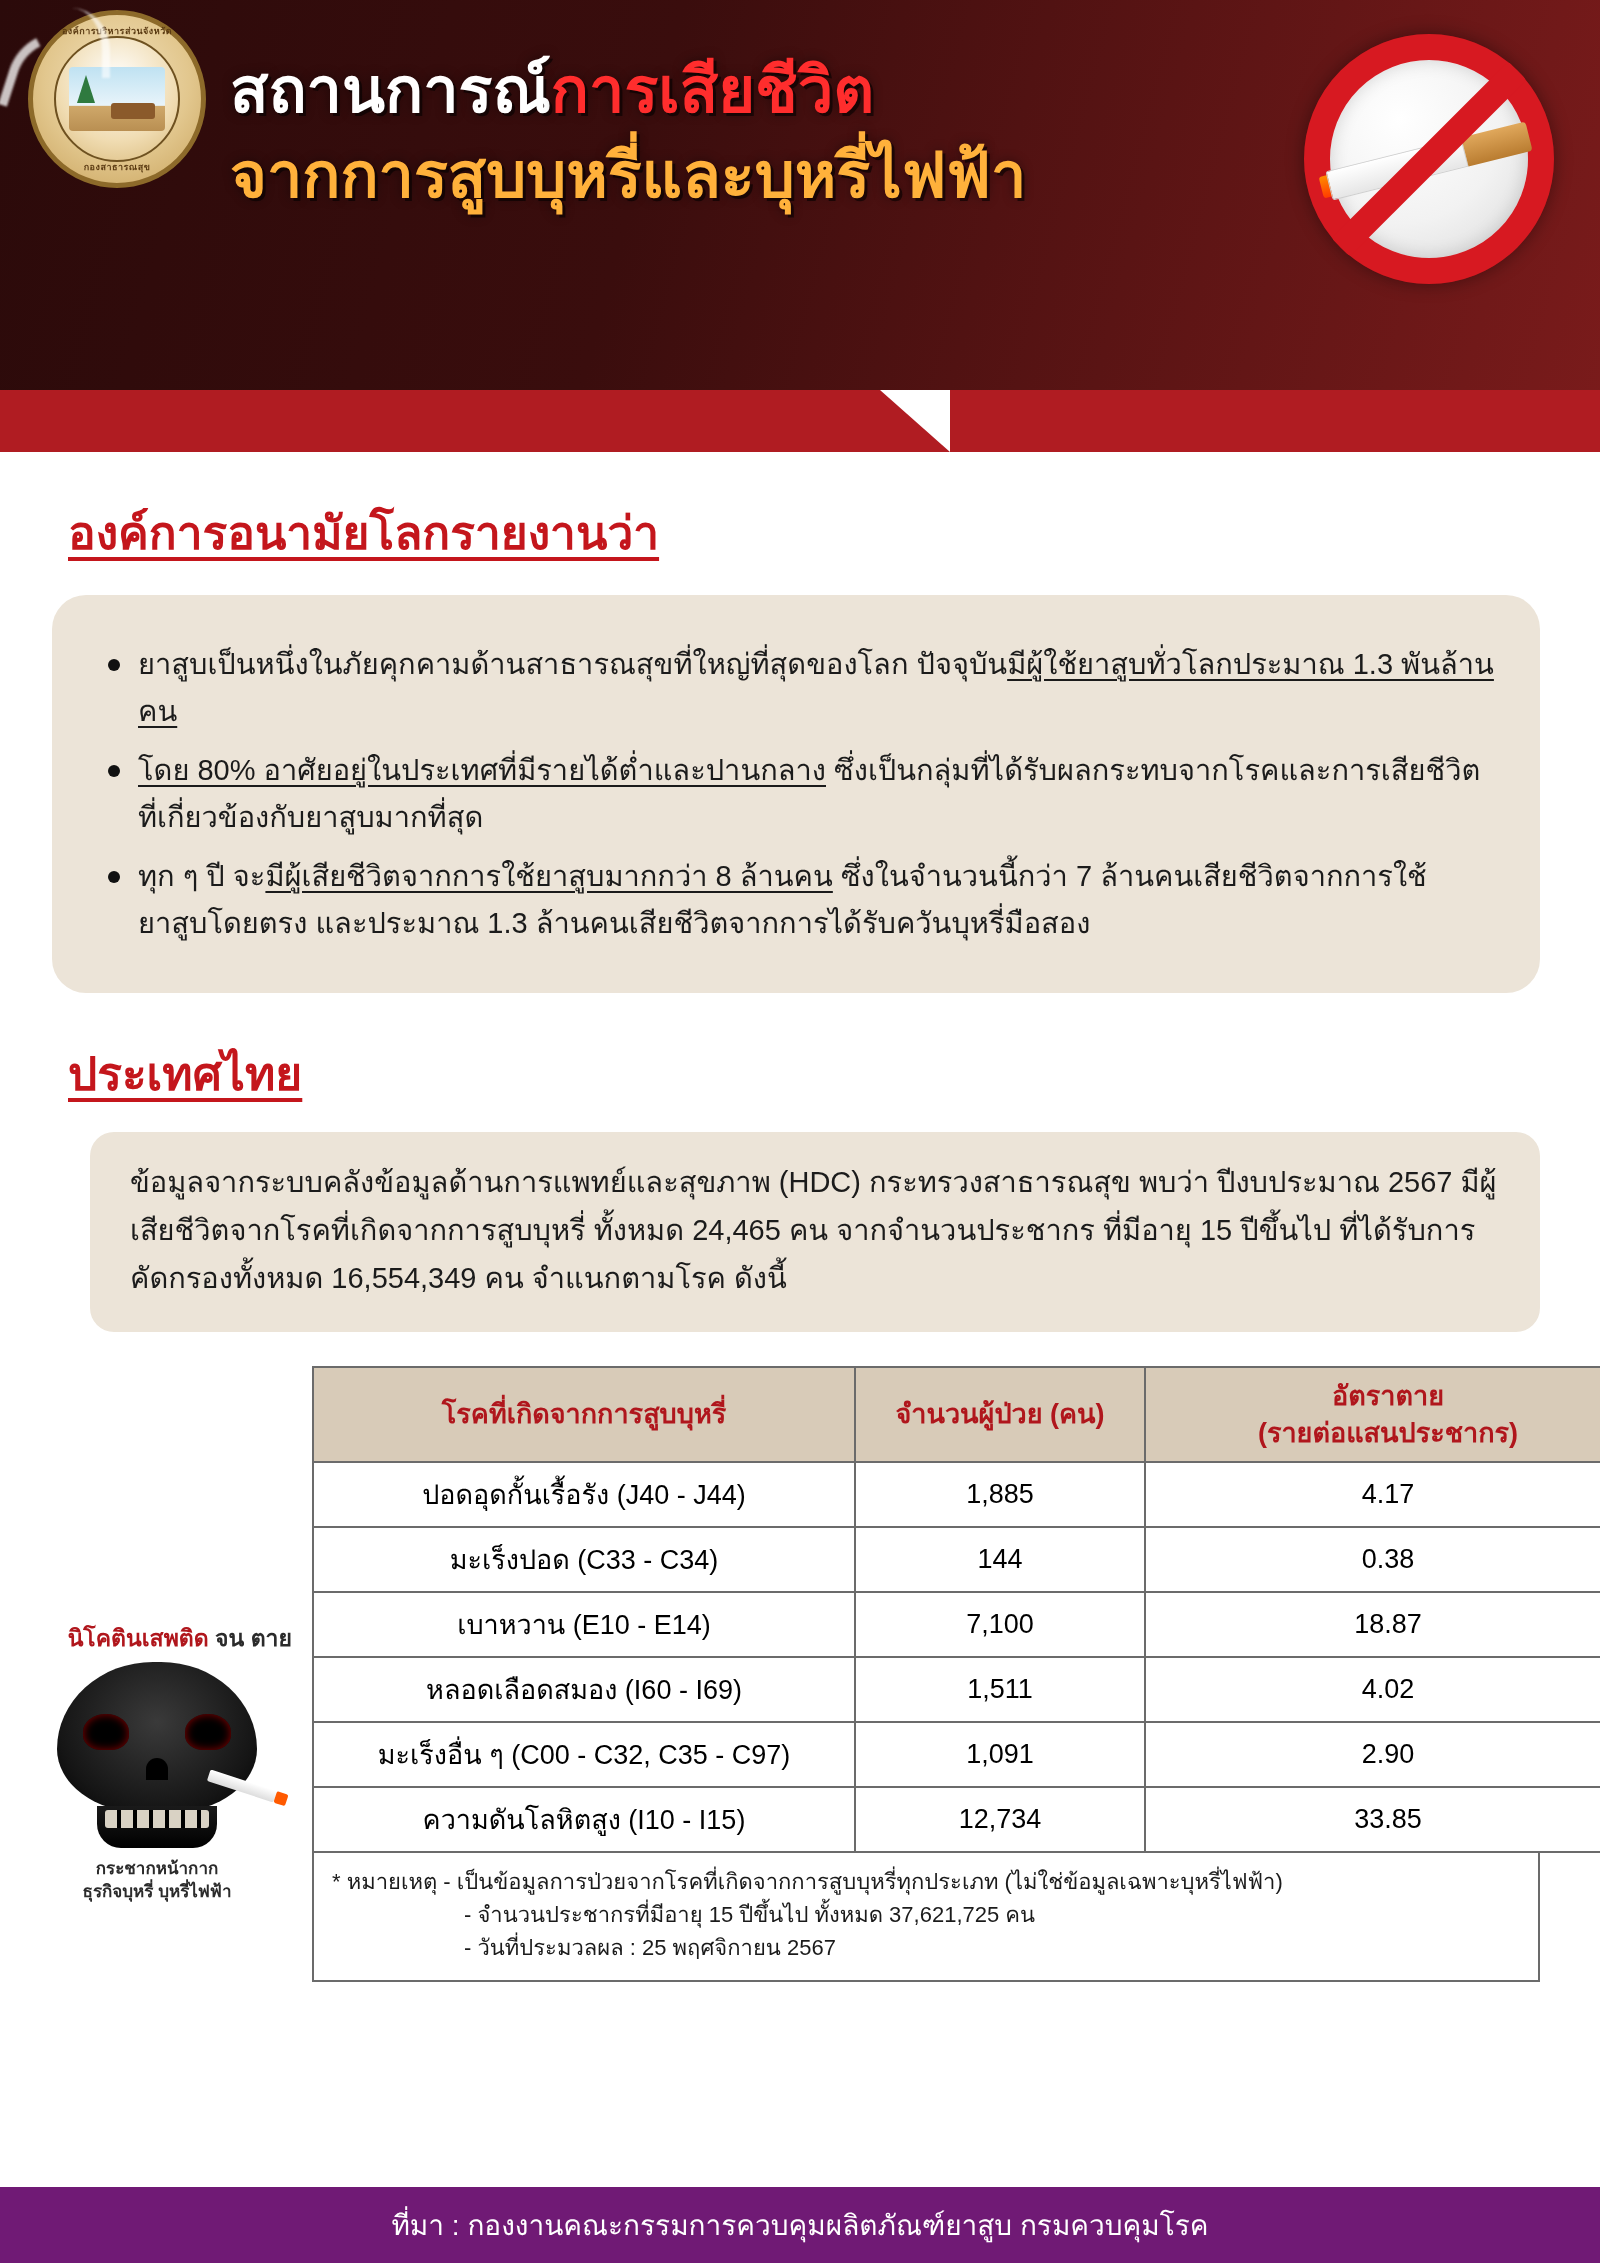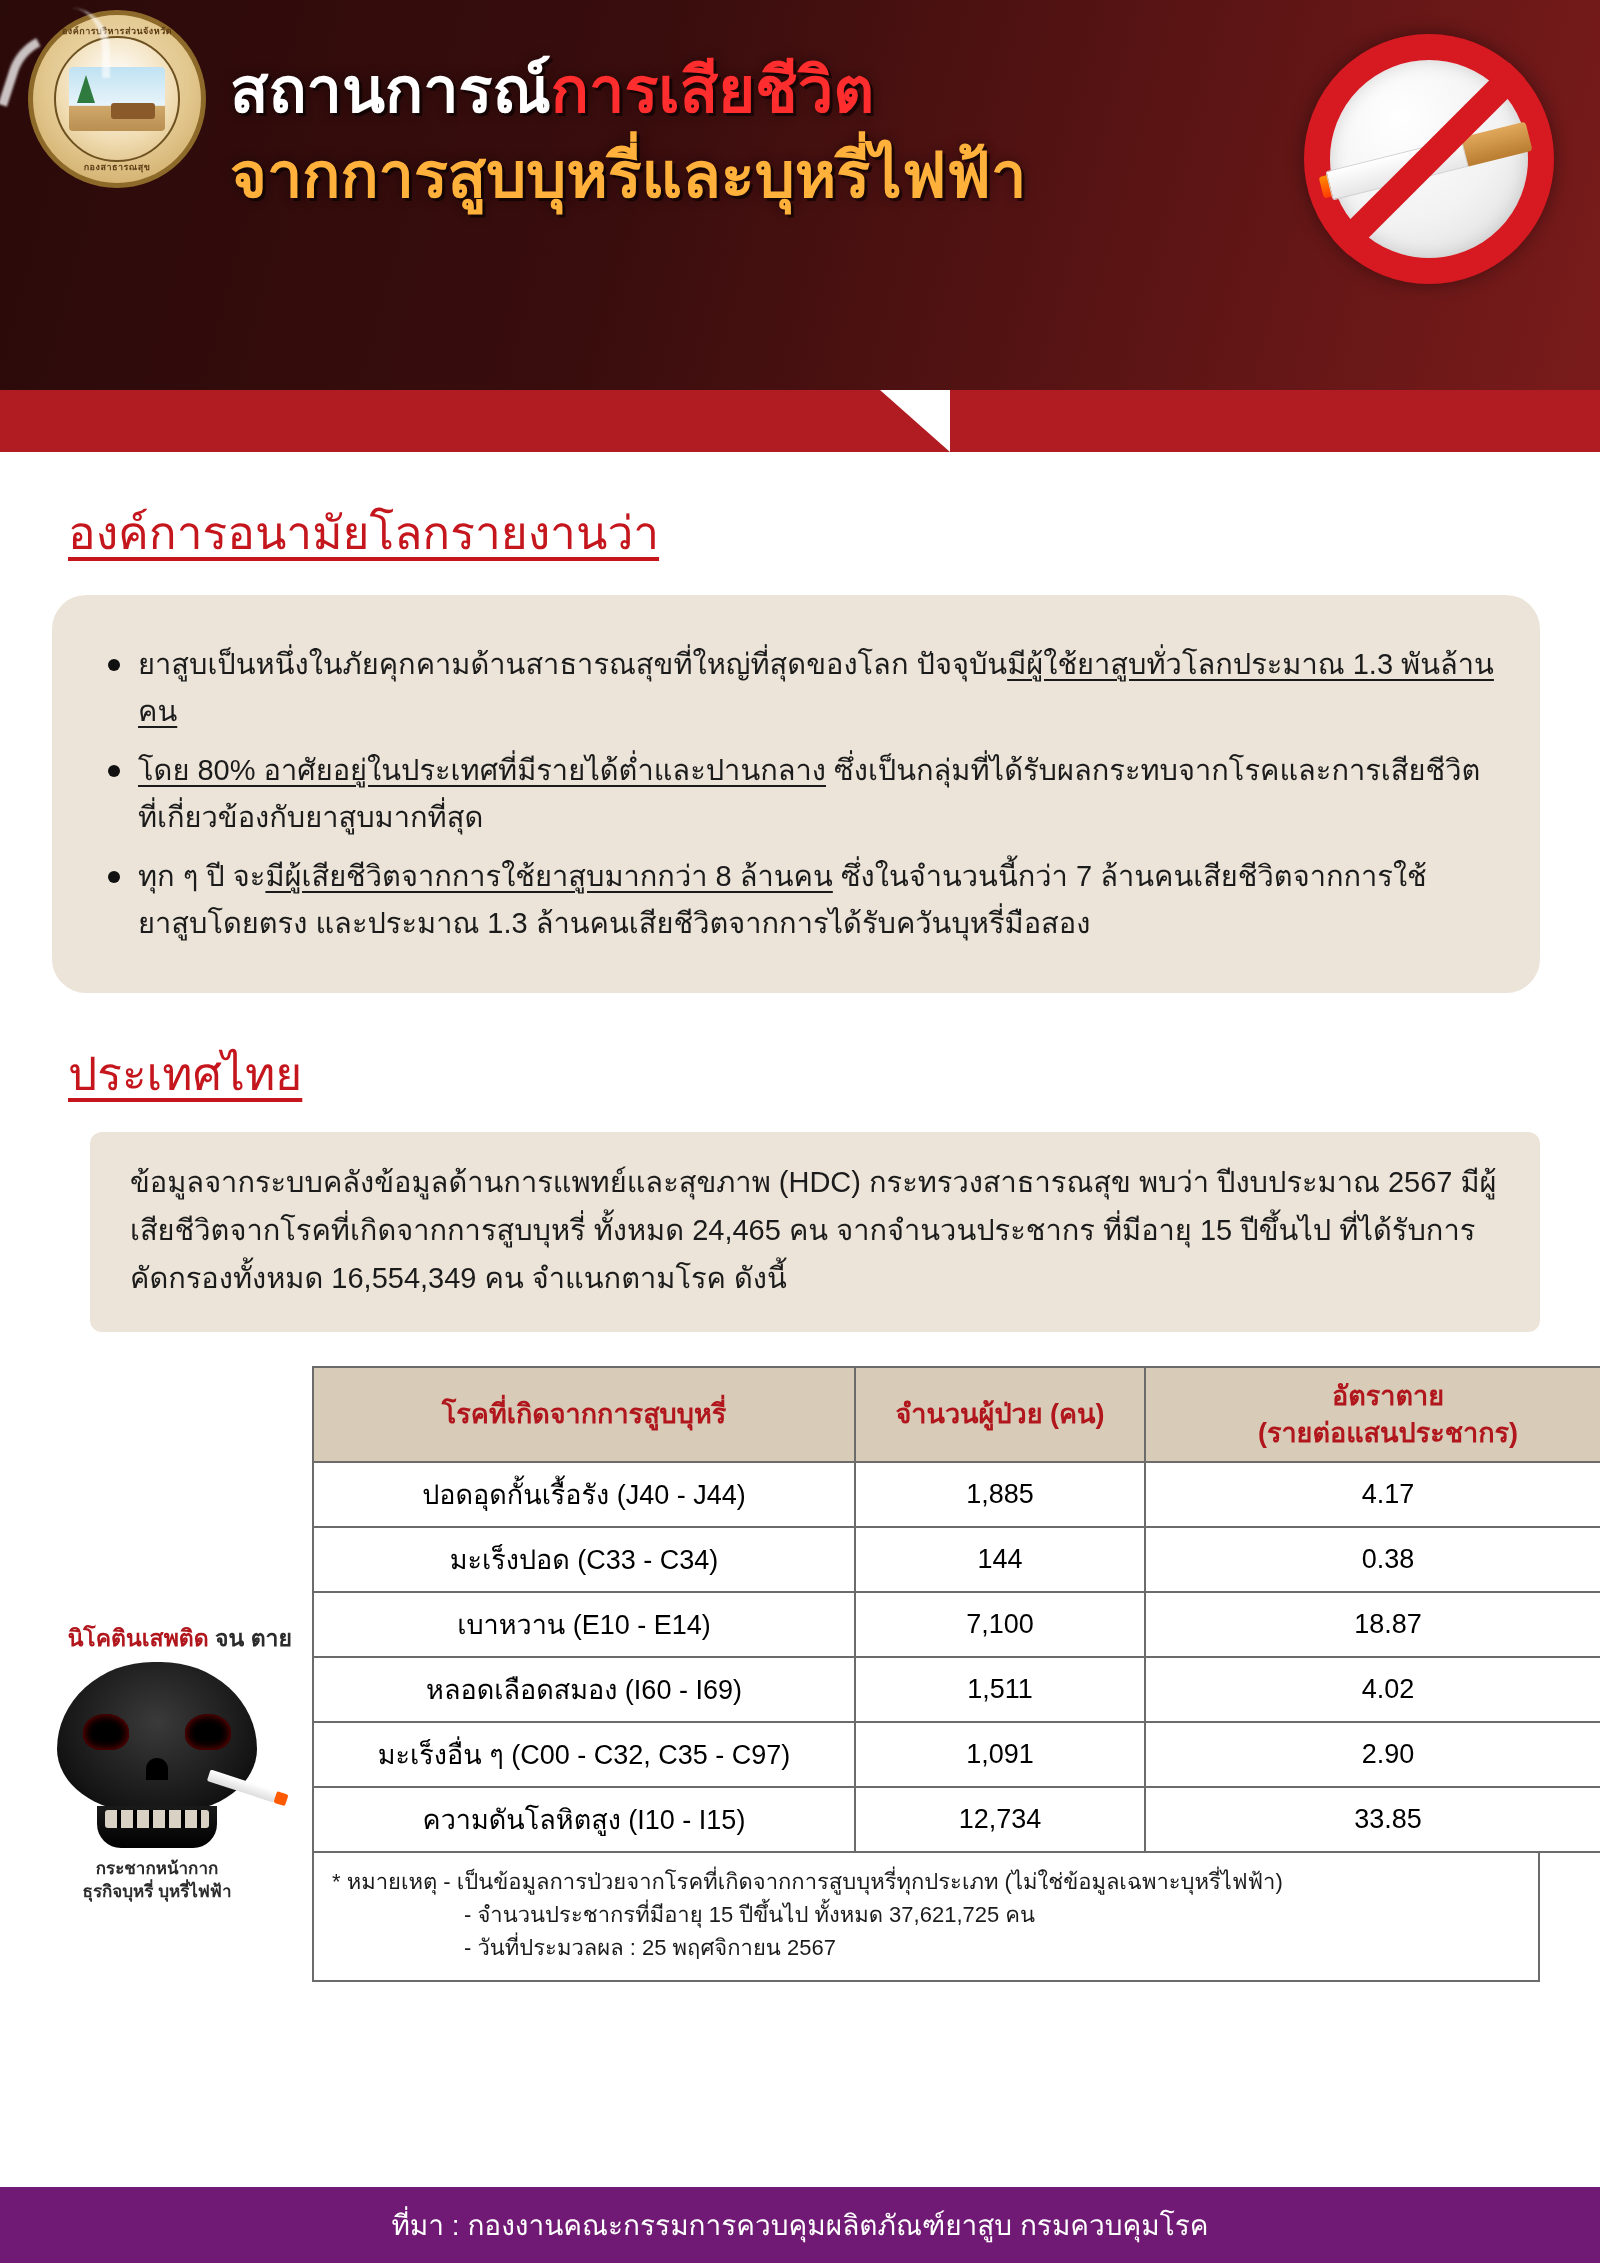--- a/index.html
+++ b/index.html
@@ -190,21 +190,21 @@
   
   .content {
     position: absolute;
     left: 0; top: 452px;
     width: 1600px;
   }
 
   .section-title {
     color: #c4161c;
     font-size: 46px;
-    font-weight: normal;
+    font-weight: bold;
     text-decoration: underline;
     text-underline-offset: 8px;
     text-decoration-thickness: 4px;
     margin-left: 68px;
     margin-top: 44px;
   }
 
   .panel {
     margin: 26px 60px 0 52px;
     background: #ece4d8;
@@ -226,21 +226,21 @@
     left: 10px; top: 18px;
     width: 12px; height: 12px;
     background: #111;
     border-radius: 50%;
   }
   .u { text-decoration: underline; text-underline-offset: 5px; }
 
   .panel-thai {
     margin: 22px 60px 0 90px;
     background: #ece4d8;
-    border-radius: 12px;
+    border-radius: 24px;
     padding: 26px 40px 30px 40px;
     font-size: 29px;
     line-height: 1.66;
     color: #1b1b1b;
   }
 
   
   .table-wrap {
     position: relative;
     margin: 34px 60px 0 312px;

